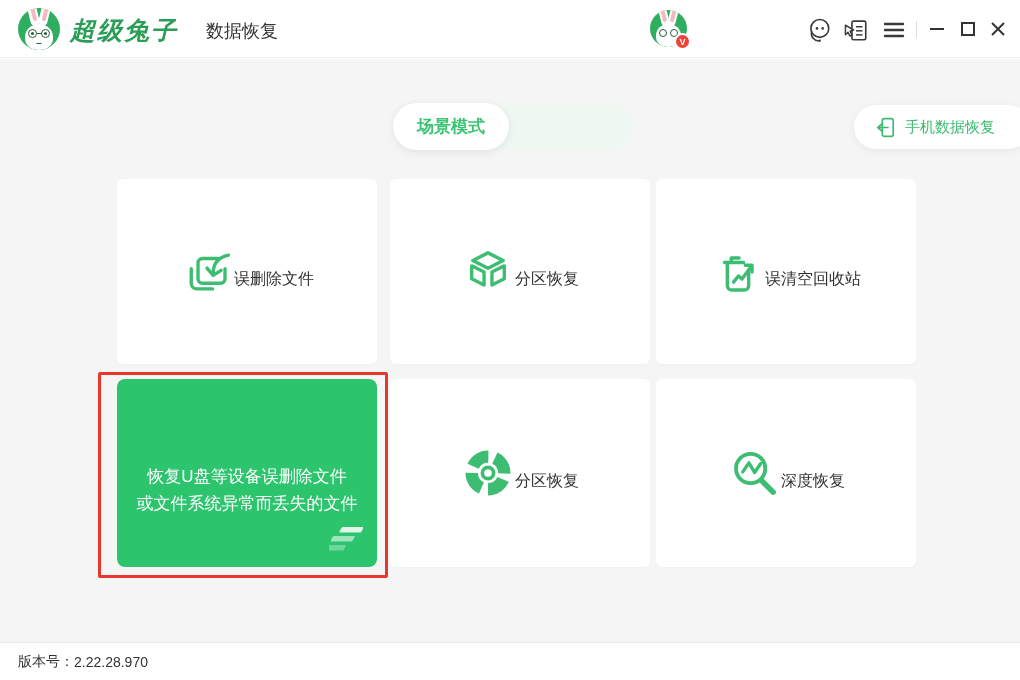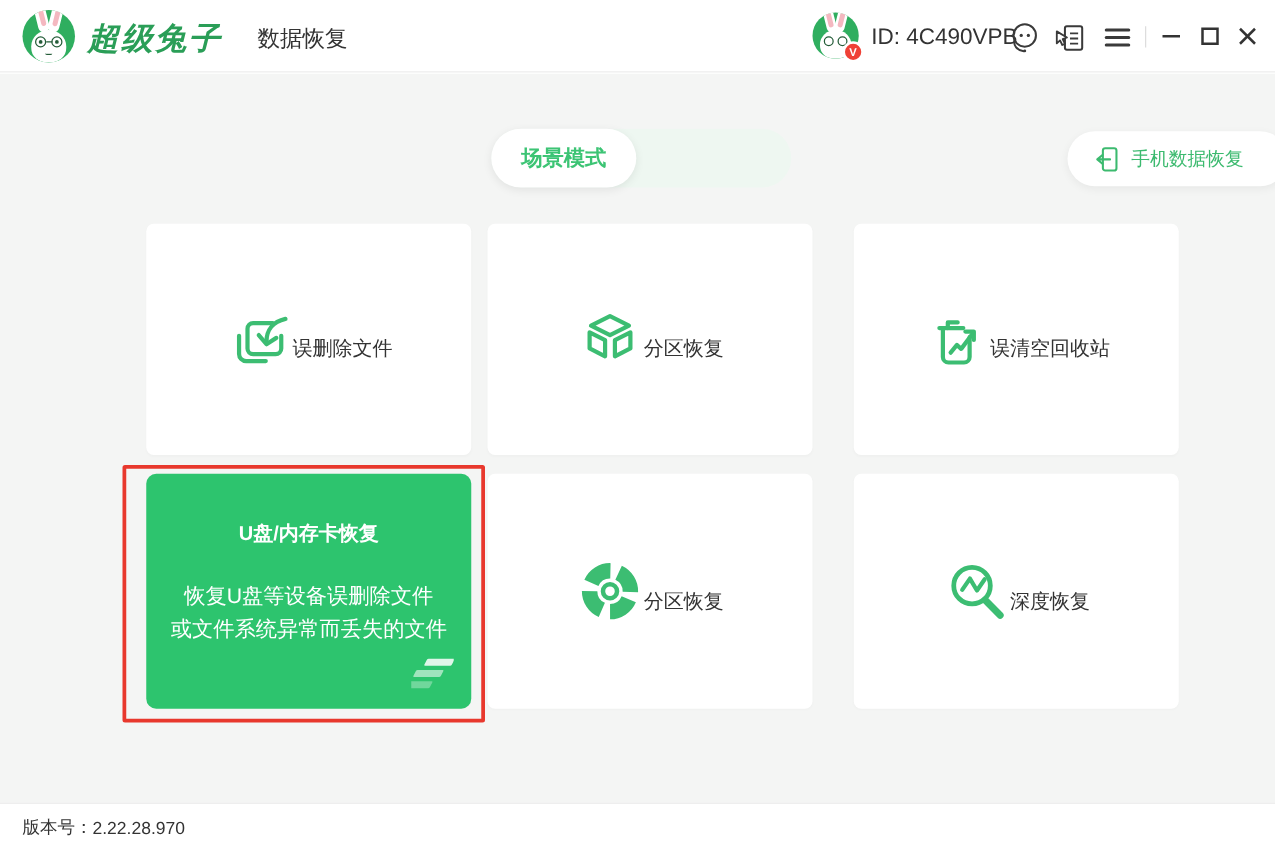--- a/index.html
+++ b/index.html
@@ -73,21 +73,21 @@
   .phonebtn span { color:#3cba6f; font-size:15px; white-space:nowrap; }
   
   .grid { position:absolute; left:117px; top:120px; width:807px; }
   .card {
     position:absolute; width:260px; background:#fff; border-radius:6px;
     display:flex; flex-direction:row; align-items:center; justify-content:center;
     cursor:pointer; box-shadow:0 1px 2px rgba(0,0,0,0.02);
   }
   .r1 { top:0; height:185px; }
   .r2 { top:200px; height:188px; }
-  .c1 { left:0; } .c2 { left:273px; } .c3 { left:566px;text-align:right; }
+  .c1 { left:0; } .c2 { left:273px; } .c3 { left:539px;text-align:right; }
   .card .lbl { margin-top:16px; font-size:16px; color:#333; }
   .card-green {
     position:absolute; left:0; top:200px; width:260px; height:188px;
     background:#2dc46e; border-radius:8px; cursor:pointer; color:#fff;
   }
   .card-green .title { position:absolute; left:0; top:38px; width:100%; text-align:center; font-size:16px; font-weight:bold; }
   .card-green .desc { position:absolute; left:0; top:84px; width:100%; text-align:center; font-size:17px; line-height:27px; }
   .card-green .layers { position:absolute; right:14px; bottom:12px; width:34px; height:30px; }
   .redbox {
     position:absolute; left:98px; top:313px; width:290px; height:206px;
@@ -129,21 +129,20 @@
         </div>
         <div class="ear r">
           <i></i>
         </div>
       <div class="face"></div>
       <div class="glass l"></div>
         <div class="glass r"></div>
     </div>
     <div class="badge">V</div>
   </div>
-  <div class="uid">ID: 4C490VPB</div>
 
   <div class="hicon" style="left:806px;">
     <svg width="26" height="26" viewBox="0 0 32 32" fill="none" stroke="#3a3a3a" stroke-width="2">
       <circle cx="17" cy="14" r="11"></circle>
       <circle cx="13.5" cy="14" r="1.6" fill="#3a3a3a" stroke="none"></circle>
       <circle cx="20.5" cy="14" r="1.6" fill="#3a3a3a" stroke="none"></circle>
       <path d="M7 18 c-1.5 6 2.5 11 9 11.5" stroke-linecap="round"></path>
       <circle cx="17" cy="29.2" r="1.4" fill="#3a3a3a" stroke="none"></circle>
     </svg>
   </div>
@@ -223,21 +222,20 @@
         <path d="M12 15.5 h17"></path>
         <path d="M18 15.5 v-4 h7"></path>
         <path d="M14.5 17 v19 a4 4 0 0 0 4 4 h11 a4 4 0 0 0 4 -4 v-14"></path>
         <path d="M20 33 l4.5-5.5 3 2.8 8.5-11.3"></path>
         <path d="M30.5 18 h6 v6"></path>
       </svg>
       <div class="lbl">误清空回收站</div>
     </div>
 
     <div class="card-green">
-      <div class="title">U盘/内存卡恢复</div>
       <div class="desc">
         <div>恢复U盘等设备误删除文件</div>
         <div>或文件系统异常而丢失的文件</div>
       </div>
       <svg class="layers" viewBox="0 0 34 30">
         <g transform="skewX(-28)">
           <rect x="14" y="2" width="22" height="5.5" rx="1" fill="#ffffff" opacity="0.85"></rect>
           <rect x="10" y="11" width="22" height="5.5" rx="1" fill="#ffffff" opacity="0.55"></rect>
           <rect x="6" y="20" width="22" height="5.5" rx="1" fill="#ffffff" opacity="0.32"></rect>
         </g>

